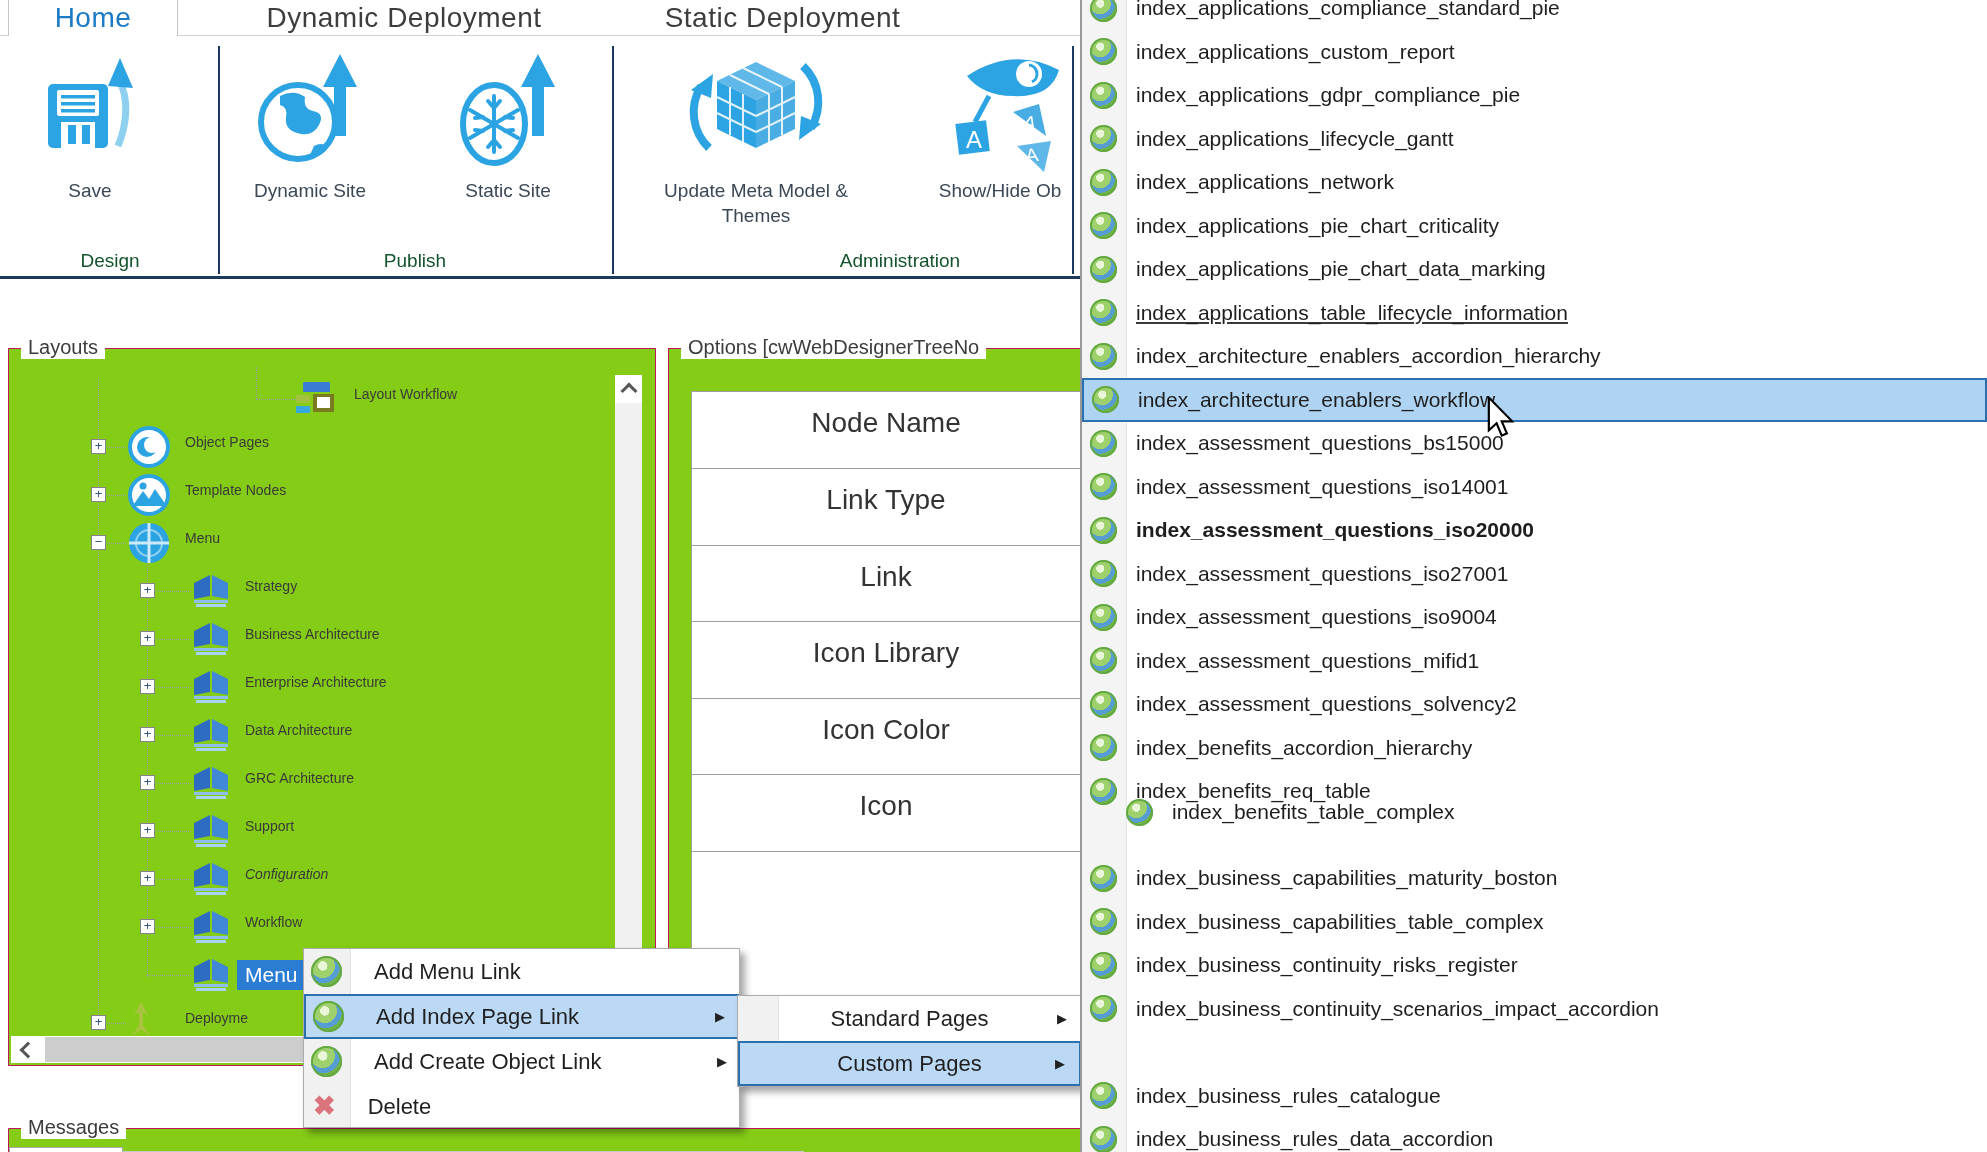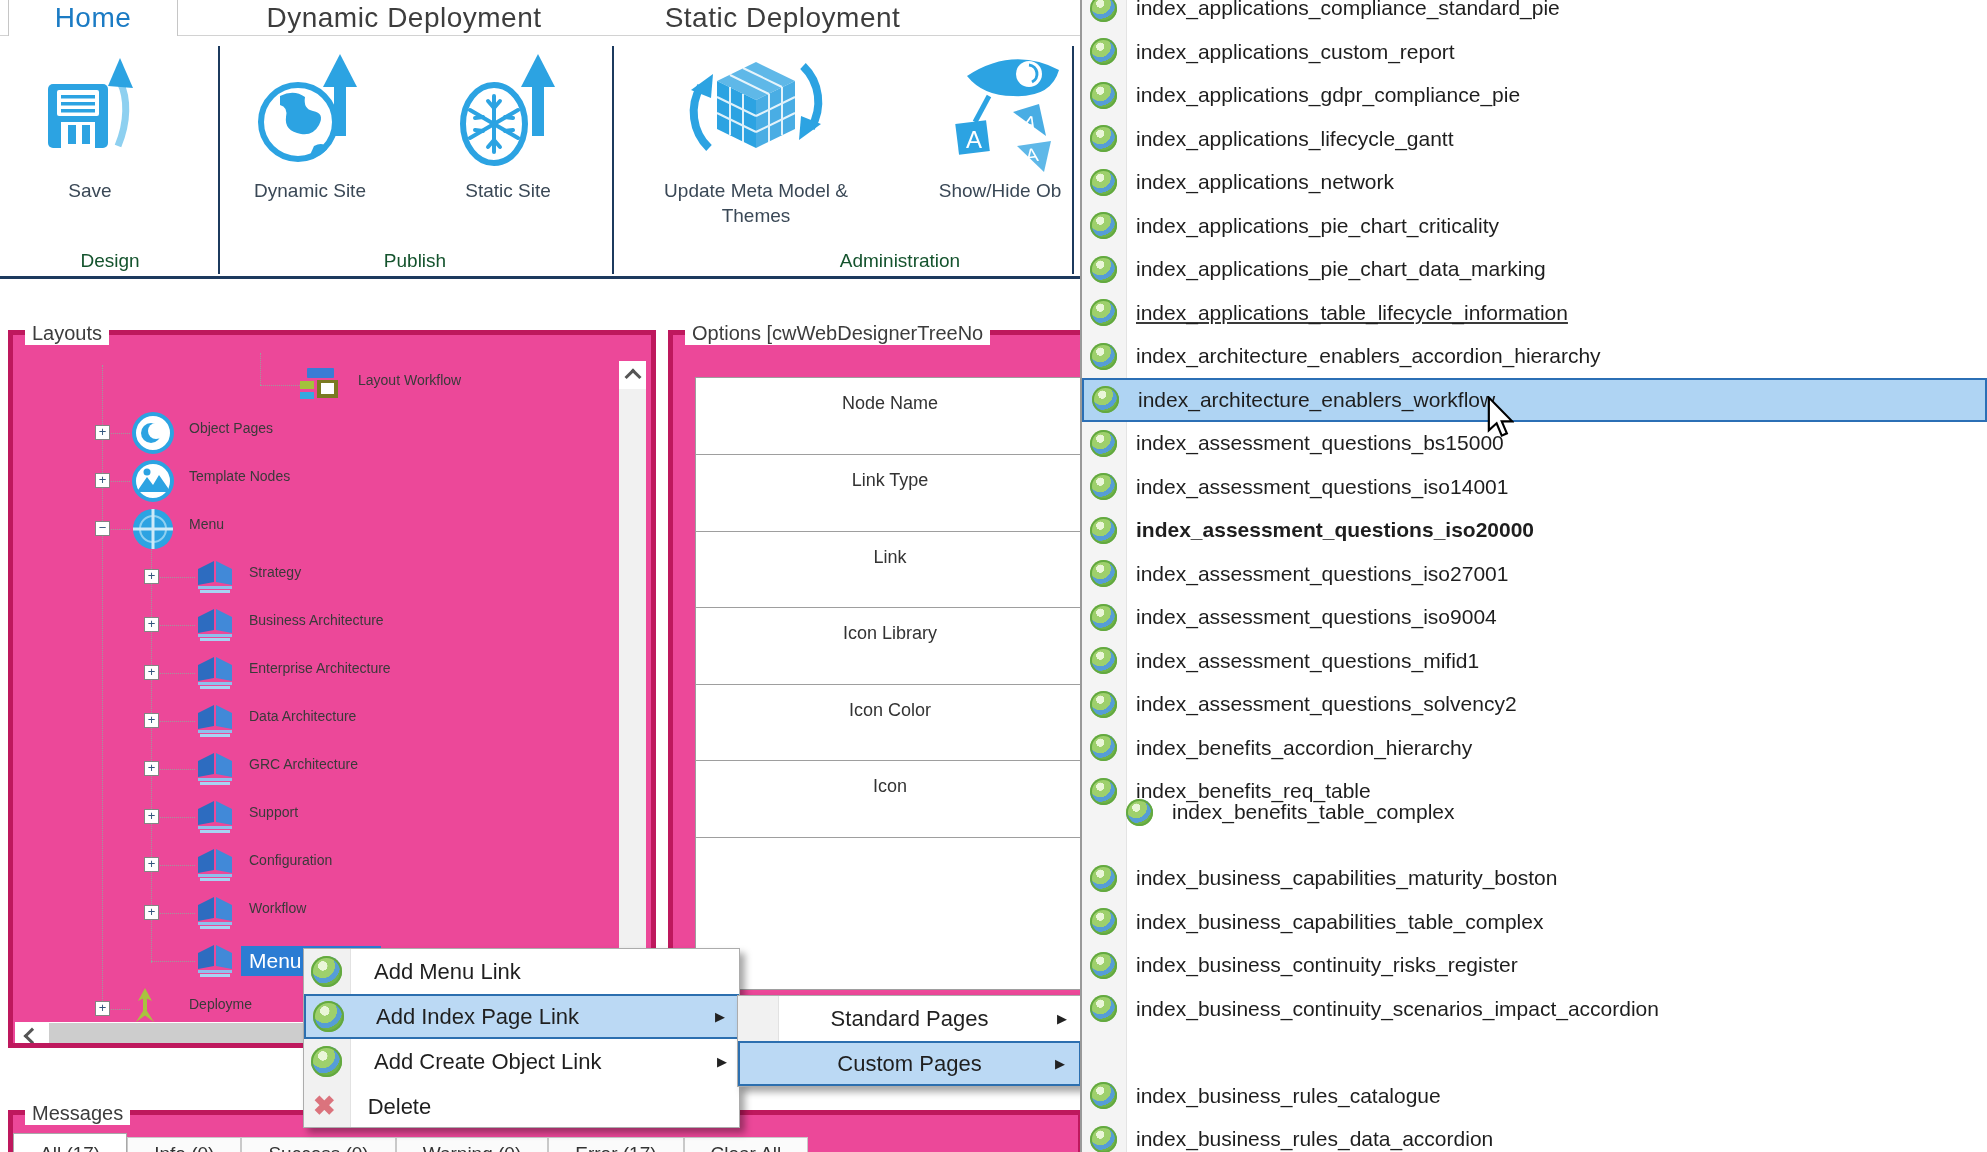--- a/index.html
+++ b/index.html
@@ -11,41 +11,41 @@
   .tab.active{color:#1b7bc4;border-left:1px solid #c6c6c6;border-right:1px solid #c6c6c6;z-index:3;}
   .tabline{position:absolute;left:0;top:35px;width:1090px;height:1px;background:#d2d2d2;z-index:2;}
   
   .rbtn{position:absolute;top:46px;text-align:center;cursor:default;}
   .rbtn svg{display:block;margin:0 auto;}
   .rbtn .lbl{margin-top:2px;font-size:19px;color:#3a4856;line-height:25px;}
   .grplbl{position:absolute;top:248px;height:26px;font-size:19px;color:#14532d;text-align:center;line-height:26px;}
   .vsep{position:absolute;top:46px;width:2px;height:228px;background:#1c3a5e;}
   .ribbonline{position:absolute;left:0;top:276px;width:1987px;height:3px;background:#1c3a5e;}
   
-  .groupbox{position:absolute;border:5px solid #be185d;background:#ec4899;box-sizing:border-box;}
+  .groupbox{position:absolute;border:1px solid #be185d;background:#84cc16;box-sizing:border-box;margin-top:18px;}
   .gb-label{position:absolute;top:-13px;left:12px;background:#fff;padding:0 7px;font-size:20px;color:#3c3c3c;white-space:nowrap;}
   
   .trow-label{position:absolute;font-size:14px;color:#3a3a3a;white-space:nowrap;}
   .expander{position:absolute;width:15px;height:15px;border:1px solid #848484;background:#fff;box-sizing:border-box;
             font-size:13px;line-height:11px;text-align:center;color:#33557d;}
   .dotv{position:absolute;width:0;border-left:1px dotted #9c9c9c;}
   .doth{position:absolute;height:0;border-top:1px dotted #9c9c9c;}
   .tsel{position:absolute;background:#2b7cd3;}
   .tsel span{color:#fff;font-size:21px;position:absolute;left:8px;top:3px;white-space:nowrap;}
   .ticon{position:absolute;}
   
   .sb-track-v{position:absolute;background:#f1f1f1;}
   .sb-thumb{position:absolute;background:#c9c9c9;}
   .sb-btn{position:absolute;background:#fff;display:flex;align-items:center;justify-content:center;}
   .chev-up{width:9px;height:9px;border-top:3px solid #555;border-left:3px solid #555;transform:rotate(45deg);margin-top:4px;}
   .chev-left{width:9px;height:9px;border-left:3px solid #555;border-bottom:3px solid #555;transform:rotate(45deg);margin-left:4px;}
   .sb-track-h{position:absolute;background:#f1f1f1;}
   
   .opt-cell{position:absolute;left:22px;width:390px;border:1px solid #9e9e9e;background:#fff;box-sizing:border-box;
-            text-align:center;font-size:18px;color:#333;padding-top:15px;}
+            text-align:center;font-size:28px;color:#333;padding-top:15px;}
   
   .msg-tab{box-sizing:border-box;font-size:19px;color:#333;padding:5px 26px;background:#fbfbfb;
            border:1px solid #c9c9c9;margin-top:4px;white-space:nowrap;}
   .msg-tab.active{background:#fff;border:1px solid #a8a8a8;margin-top:0;padding-top:9px;}
   
   .popup{position:absolute;background:#fff;border:1px solid #acacac;box-shadow:5px 5px 7px rgba(0,0,0,.35);box-sizing:border-box;}
   .gutter{position:absolute;left:0;top:0;bottom:0;width:46px;background:#f1f1f1;border-right:1px solid #e2e2e2;}
   .mitem{position:absolute;left:0;right:0;height:45px;display:flex;align-items:center;box-sizing:border-box;}
   .mitem .txt{font-size:22px;color:#1f1f1f;white-space:nowrap;}
   .mitem.hl{background:#bbd9f4;border:2px solid #2c6faf;}
@@ -243,21 +243,21 @@
             </svg></span></div>
         <div class="trow-label" style="left: 236px; top: 469px;">Support</div>
         <div class="doth" style="left: 138px; top: 530px; width: 44px;"></div>
         <div class="expander" style="left: 131px; top: 522px;">+</div>
         <div class="ticon" style="left: 184px; top: 513px;"><span><svg width="36" height="34" viewBox="0 0 36 34">
               <polygon points="1,9 17,1 17,22 1,25" fill="#2d6cc0"></polygon>
               <polygon points="19,1 35,9 35,25 19,22" fill="#4189d8"></polygon>
               <rect x="1" y="26" width="34" height="3" fill="#8fc0ec"></rect>
               <rect x="3" y="30" width="30" height="3" fill="#a8d2f2"></rect>
             </svg></span></div>
-        <div class="trow-label" style="left: 236px; top: 517px;">Configuration</div>
+        <div class="trow-label" style="left: 236px; top: 517px; font-style: italic;">Configuration</div>
         <div class="doth" style="left: 138px; top: 578px; width: 44px;"></div>
         <div class="expander" style="left: 131px; top: 570px;">+</div>
         <div class="ticon" style="left: 184px; top: 561px;"><span><svg width="36" height="34" viewBox="0 0 36 34">
               <polygon points="1,9 17,1 17,22 1,25" fill="#2d6cc0"></polygon>
               <polygon points="19,1 35,9 35,25 19,22" fill="#4189d8"></polygon>
               <rect x="1" y="26" width="34" height="3" fill="#8fc0ec"></rect>
               <rect x="3" y="30" width="30" height="3" fill="#a8d2f2"></rect>
             </svg></span></div>
         <div class="trow-label" style="left: 236px; top: 565px;">Workflow</div>
         <div class="doth" style="left: 138px; top: 626px; width: 44px;"></div>

